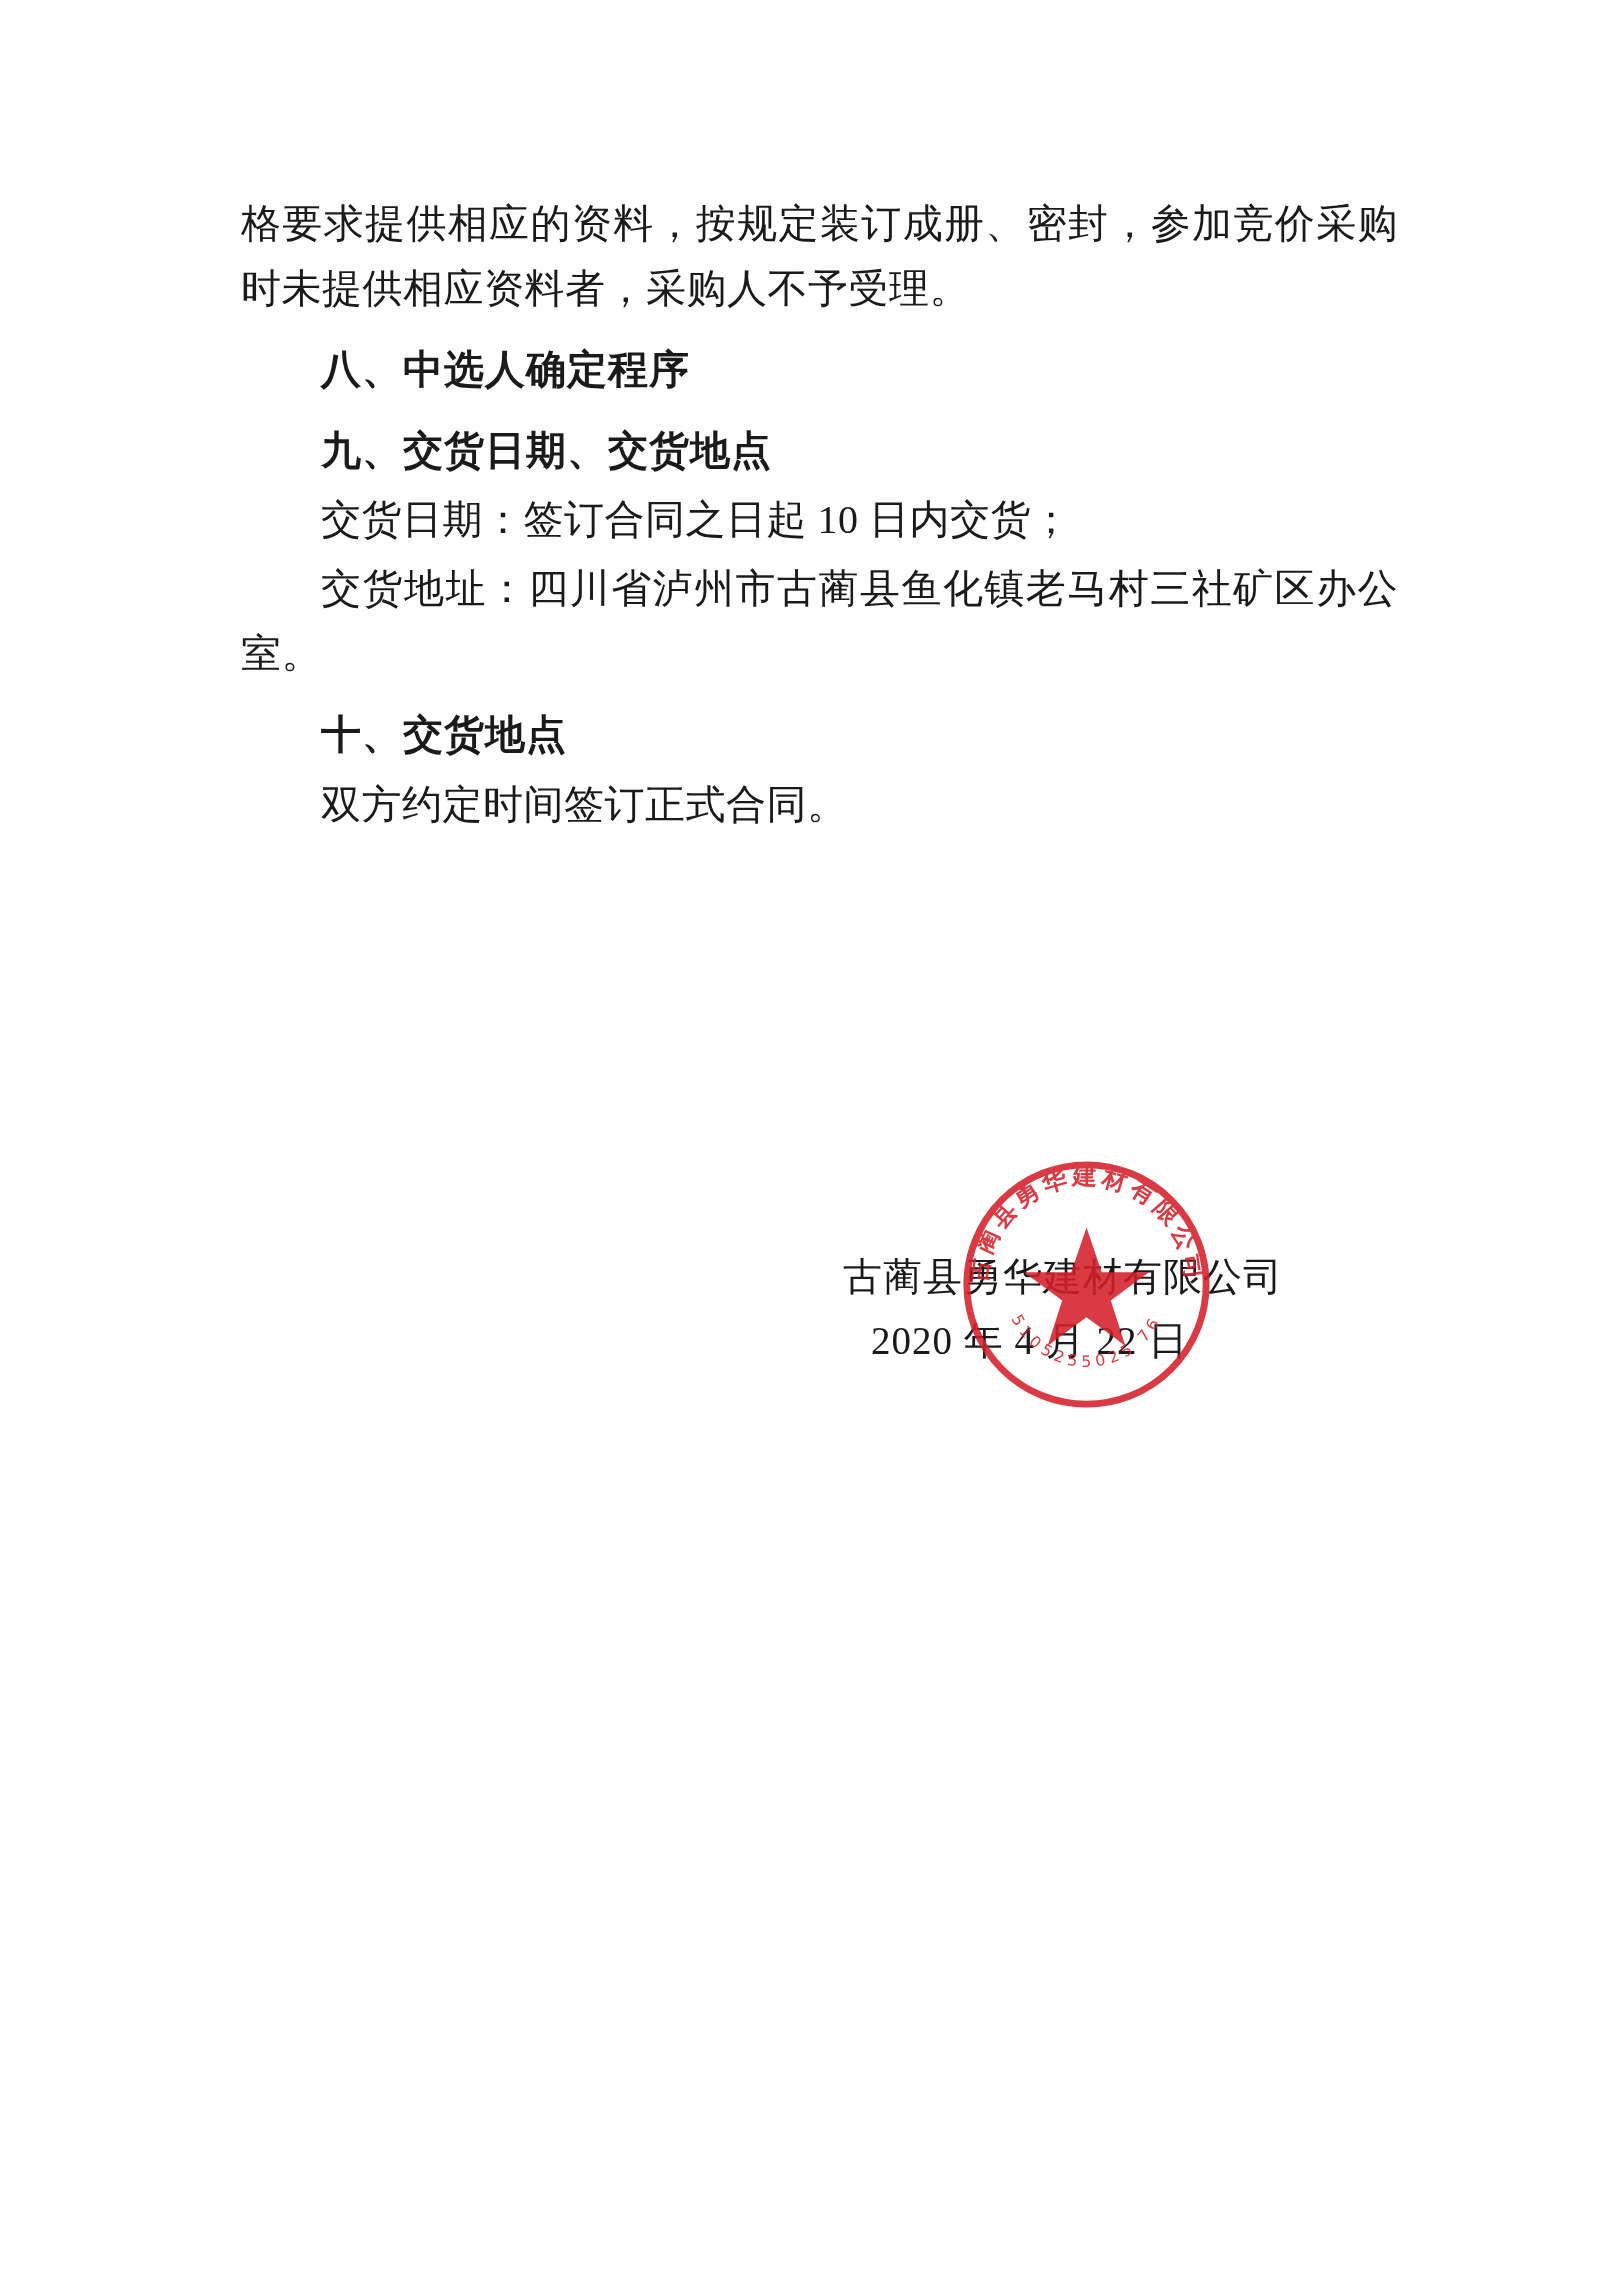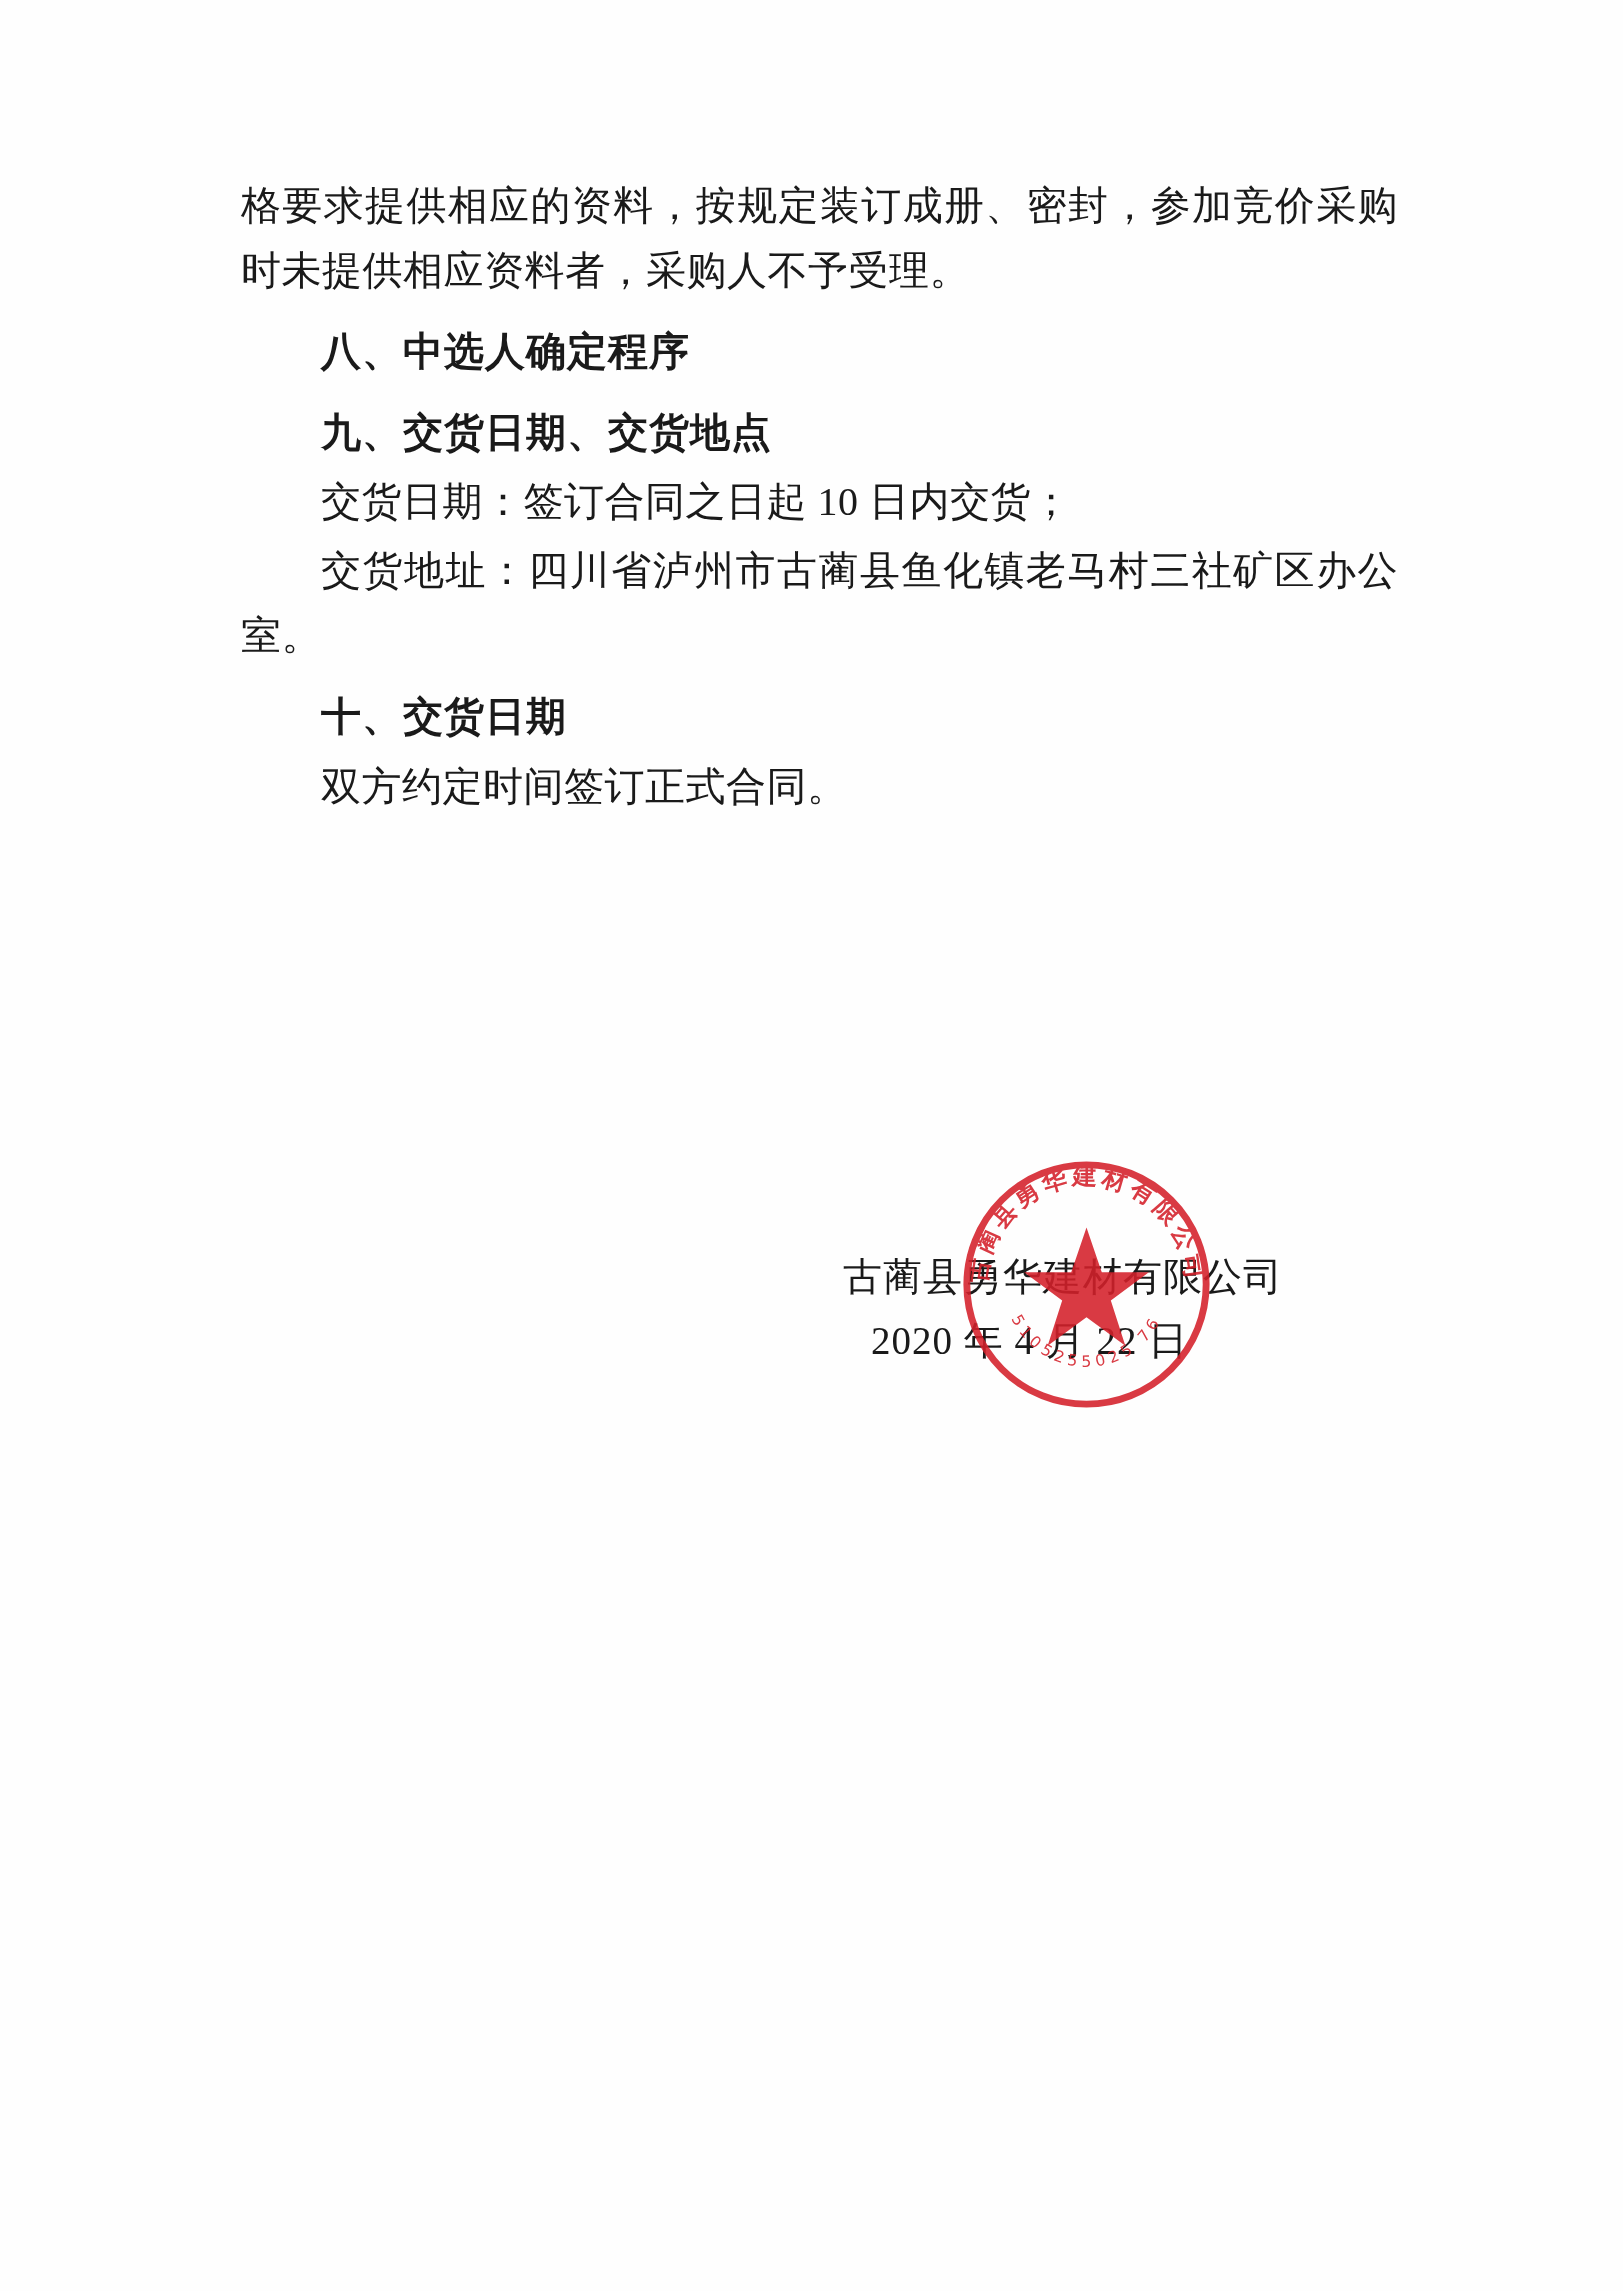--- a/index.html
+++ b/index.html
@@ -12,21 +12,21 @@
     width: 1623px;
     height: 2292px;
     background: #fefefe;
     overflow: hidden;
     font-family: "Liberation Serif", "DejaVu Serif", serif;
     color: #1a1a1a;
   }
   .content {
     position: absolute;
     left: 241px;
-    top: 174px;
+    top: 192px;
     width: 1157px;
   }
   .para {
     font-size: 40px;
     line-height: 1.62;
     letter-spacing: 0.5px;
     text-align: justify;
     margin: 0 0 3.9px 0;
     font-family: "Liberation Serif", "DejaVu Serif", serif;
   }
@@ -85,21 +85,21 @@
 
     <h2 class="heading">八、中选人确定程序</h2>
 
 
     <h2 class="heading">九、交货日期、交货地点</h2>
 
     <p class="para indent">交货日期：签订合同之日起 10 日内交货；</p>
 
     <p class="para indent">交货地址：四川省泸州市古蔺县鱼化镇老马村三社矿区办公室。</p>
 
-    <h2 class="heading">十、交货日期</h2>
+    <h2 class="heading">十、交货地点</h2>
 
     <p class="para indent">双方约定时间签订正式合同。</p>
 
   </div>
 
   <div class="signature">
     <div class="sig-line">古蔺县勇华建材有限公司</div>
     <div class="sig-date">2020 年 4 月 22 日</div>
   </div>
 

